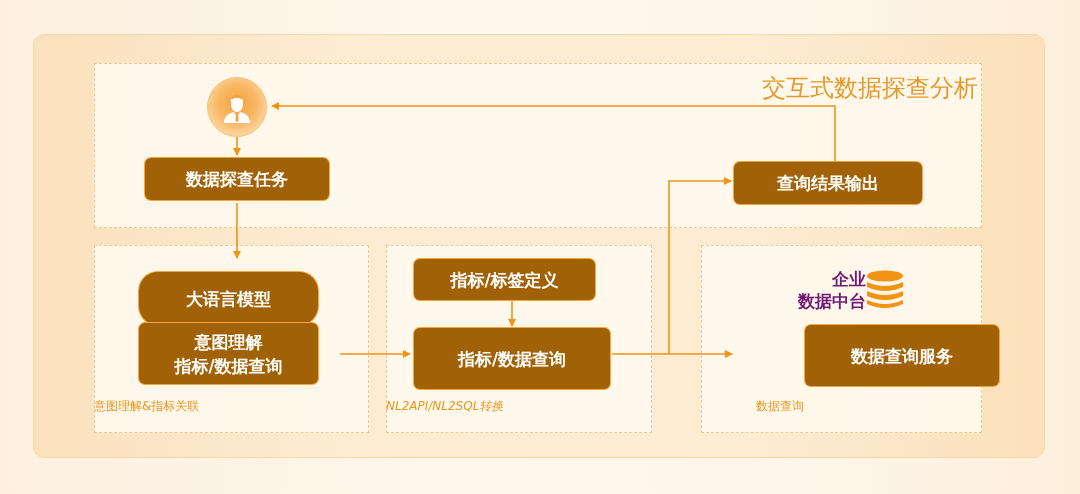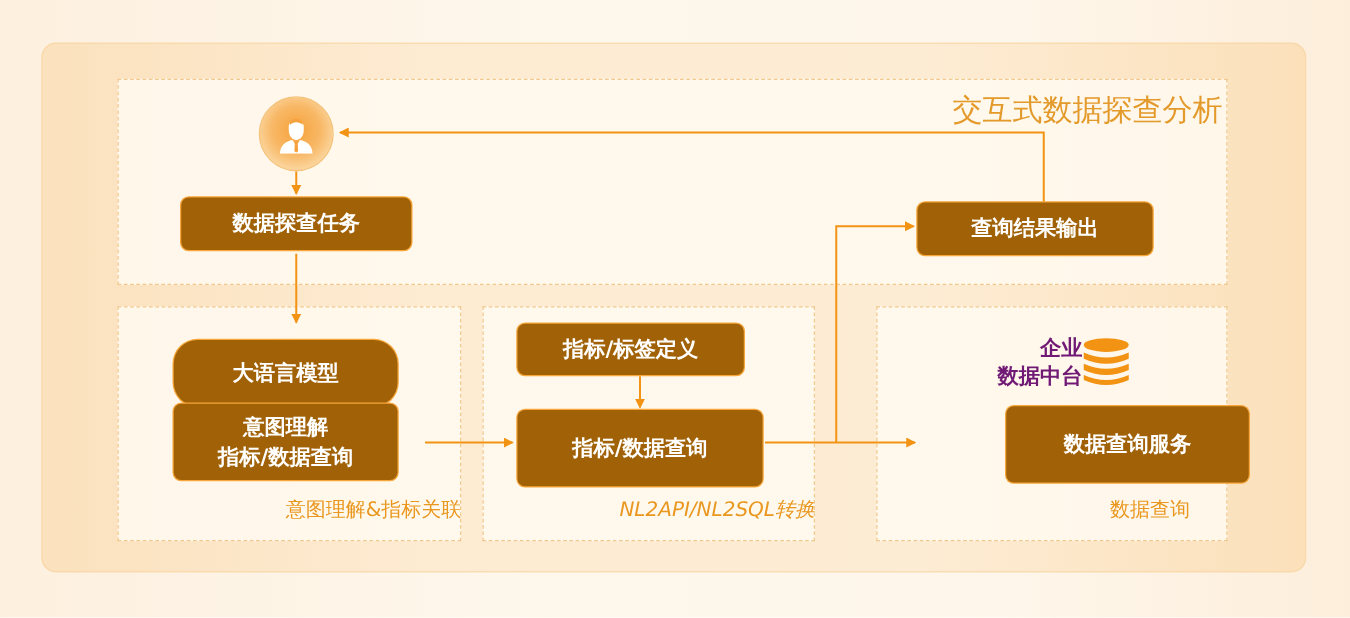--- a/index.html
+++ b/index.html
@@ -18,21 +18,21 @@
     position:absolute; background: rgba(255,248,238,0.92);
     border:1px dashed #f1c98e; box-sizing:border-box;
   }
   .box {
     position:absolute; background:#a16207; color:#fff; border-radius:6px;
     display:flex; align-items:center; justify-content:center; flex-direction:column;
     font-weight:bold; font-size:17px; line-height:24px; text-align:center;
     box-shadow: 0 0 0 1px #f6a63a;
   }
   .caption {
-    position:absolute; color:#e9971f; font-size:16px; text-align:right; white-space:nowrap;
+    position:absolute; color:#e9971f; font-size:12px; text-align:left; white-space:nowrap;
   }
   .title {
     position:absolute; color:#e39a2a; font-size:24px; white-space:nowrap;
   }
   svg.lines { position:absolute; left:0; top:0; width:1080px; height:494px; pointer-events:none; }
   .avatar {
     position:absolute; left:207px; top:77px; width:60px; height:60px; border-radius:50%;
     background: radial-gradient(circle at 50% 45%, #f6a13b 0%, #f8b866 45%, #fcdcab 80%, #fde8c9 100%);
     border:1px solid #f4c27a; box-sizing:border-box;
     display:flex; align-items:center; justify-content:center;

